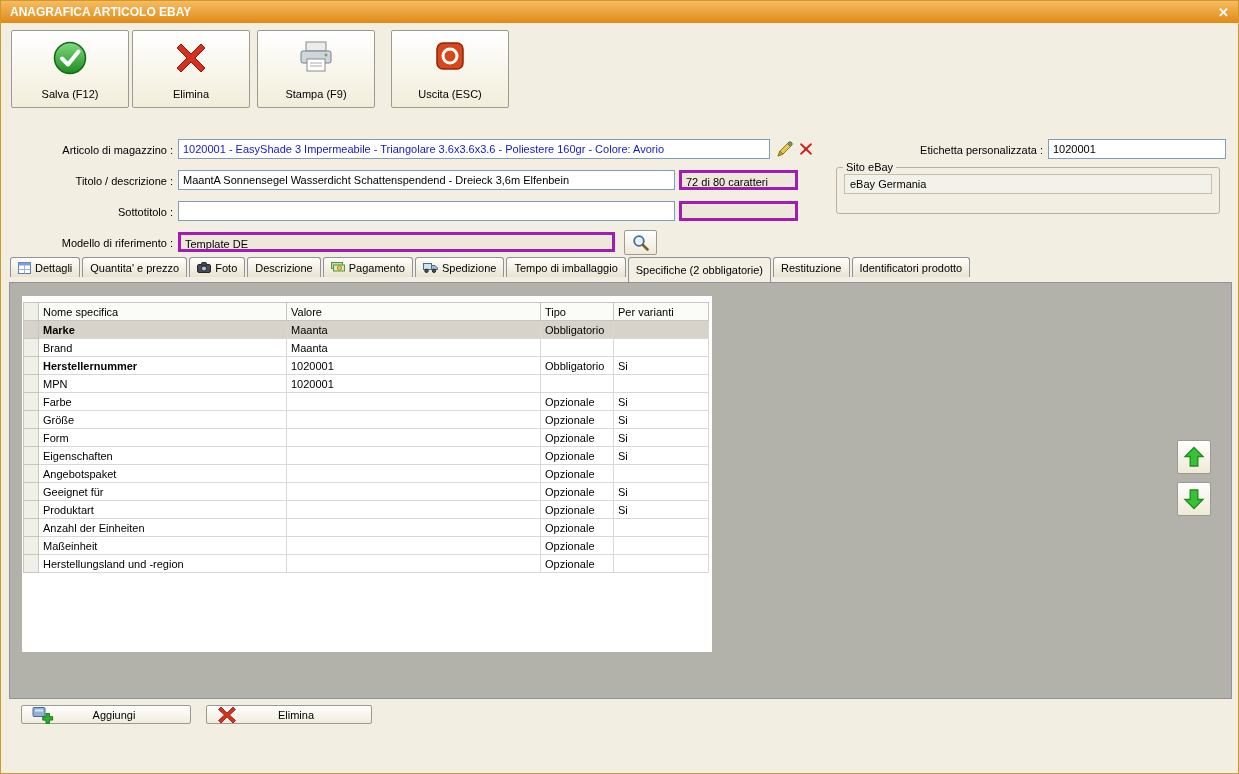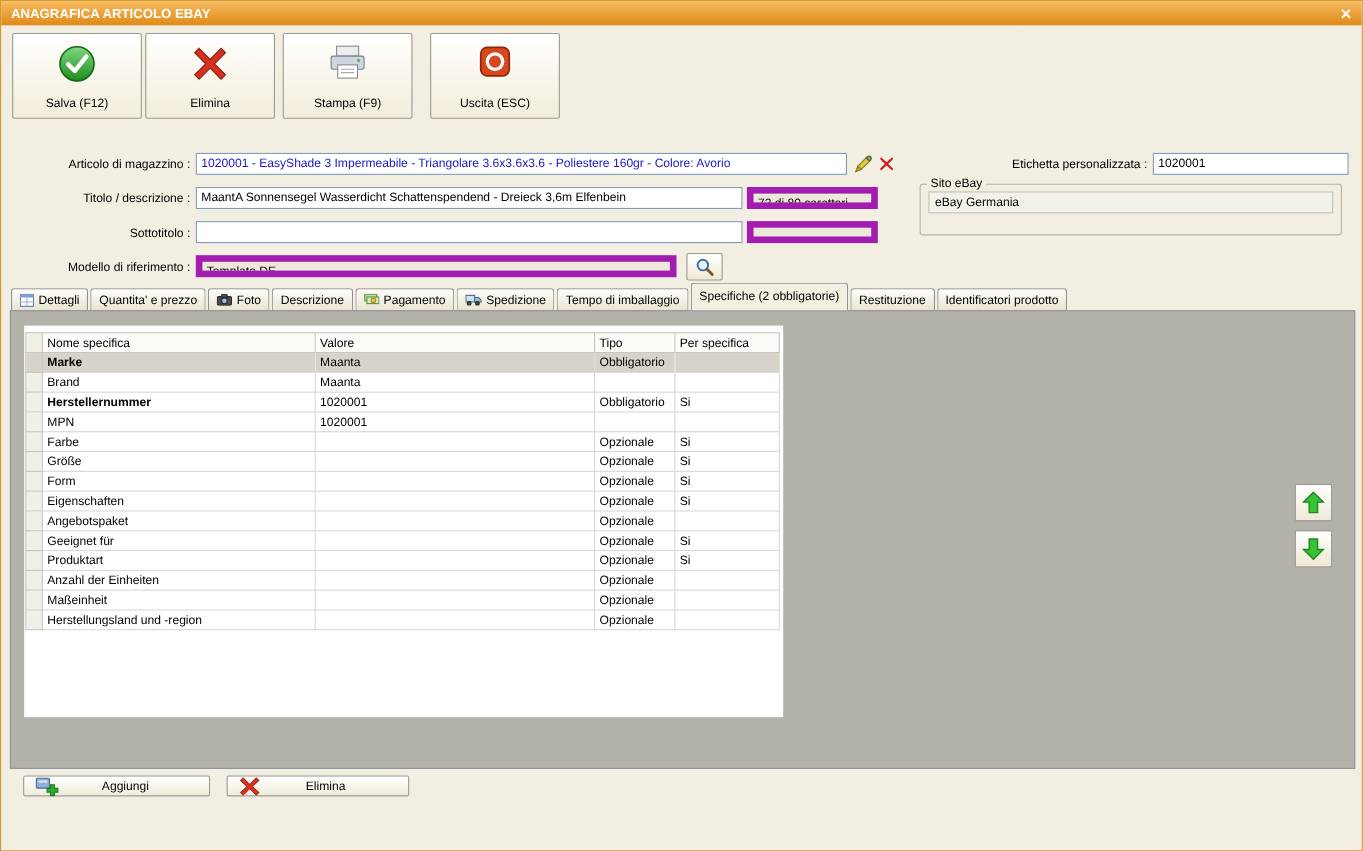--- a/index.html
+++ b/index.html
@@ -10,30 +10,30 @@
   .titlebar{position:absolute;top:0;left:0;right:0;height:22px;background:linear-gradient(#f7bb61,#e08a17);color:#fff;font-weight:bold;font-size:12px;display:flex;align-items:center;padding:0 9px}
   .titlebar .close{margin-left:auto;font-size:13px;font-weight:bold;cursor:default;line-height:1}
   
   .toolbar{position:absolute;top:29px;left:10px;display:flex}
   .tbtn{width:118px;height:78px;margin-right:3px;background:linear-gradient(#ffffff,#f2edda);border:1px solid #9b9b93;border-radius:2px;display:flex;flex-direction:column;align-items:center;justify-content:space-between;padding:9px 4px 7px;font-size:11px;cursor:default}
   .tbtn.stampa{margin-left:4px}
   .tbtn.uscita{margin-left:13px}
   
   .flabel{position:absolute;font-size:11px;text-align:right;white-space:nowrap}
   .txt{position:absolute;border:1px solid #7f9db9;background:#fff;font-size:11px;font-family:inherit;padding:2px 4px;height:20px}
-  .rofield{position:absolute;border:6px solid #a21caf;background:#ece9db;font-size:11px;padding:3px 4px;height:20px;overflow:hidden;white-space:nowrap}
+  .rofield{position:absolute;border:3px solid #a21caf;background:#ece9db;font-size:11px;padding:3px 4px;height:20px;overflow:hidden;white-space:nowrap}
   .dispfield{position:absolute;border:1px solid #7f9db9;background:#fff;font-size:11px;padding:3px 4px;height:20px;overflow:hidden;white-space:nowrap}
   .blue{color:#1616c8}
   .iconbtn{position:absolute;background:none;border:none;cursor:default;line-height:0}
   .sbtn{position:absolute;width:33px;height:25px;background:linear-gradient(#ffffff,#efe9d6);border:1px solid #9b9b93;border-radius:2px;display:flex;align-items:center;justify-content:center;line-height:0}
   .fsito{position:absolute;border:1px solid #b7b3a3;border-radius:3px;background:transparent}
   .fsito legend{font-size:11px;margin-left:6px;padding:0 3px}
   .fsito .inner{margin:1px 7px 0 7px;height:20px;background:#f3f2ea;border:1px solid #c4c0b0;font-size:11px;padding:3px 5px}
   
-  .tabbar{position:absolute;top:256px;left:9px;right:9px;height:25px;display:flex;align-items:flex-end}
+  .tabbar{position:absolute;top:256px;left:9px;right:9px;height:25px;display:flex;align-items:flex-start}
   .tab{height:20px;display:flex;align-items:center;gap:4px;padding:0 7px;background:linear-gradient(#fffef9,#e9e3d1);border:1px solid #8f929b;border-bottom:none;border-radius:3px 3px 0 0;font-size:11px;margin-right:2px;white-space:nowrap;cursor:default}
   .tab.active{height:25px;background:#f3efe3;z-index:2}
   .tab .tab-icon{line-height:0}
   
   .panel{position:absolute;top:281px;left:8px;width:1223px;height:417px;background:#b3b2aa;border:1px solid #8f929b}
   .tablewrap{position:absolute;top:13px;left:12px;width:690px;height:356px;background:#fff;overflow:hidden}
   table.spec{table-layout:fixed;border-collapse:collapse;margin:6px 0 0 1px;font-size:11px;background:#fff}
   .spec th{background:#fbfbf7;border:1px solid #c6c6c0;font-weight:normal;text-align:left;padding:2px 4px;height:18px;white-space:nowrap;overflow:hidden}
   .spec td{border:1px solid #d9d8d2;padding:2px 4px;height:18px;background:#fff;white-space:nowrap;overflow:hidden}
   .spec .rowsel,.spec .rowselh{width:15px;background:#f0efe8;border:1px solid #c6c6c0;padding:0}
@@ -202,21 +202,21 @@
 
   <div class="panel">
     <div class="tablewrap">
       <table class="spec">
         <thead>
             <tr>
               <th class="rowselh"></th>
               <th class="col0">Nome specifica</th>
               <th class="col1">Valore</th>
               <th class="col2">Tipo</th>
-              <th class="col3">Per specifica</th>
+              <th class="col3">Per varianti</th>
             </tr>
           </thead>
         <tbody>
             <tr class="sel">
               <td class="rowsel"></td>
               <td class="col0 b">Marke</td>
               <td class="col1">Maanta</td>
               <td class="col2">Obbligatorio</td>
               <td class="col3"></td>
             </tr>

